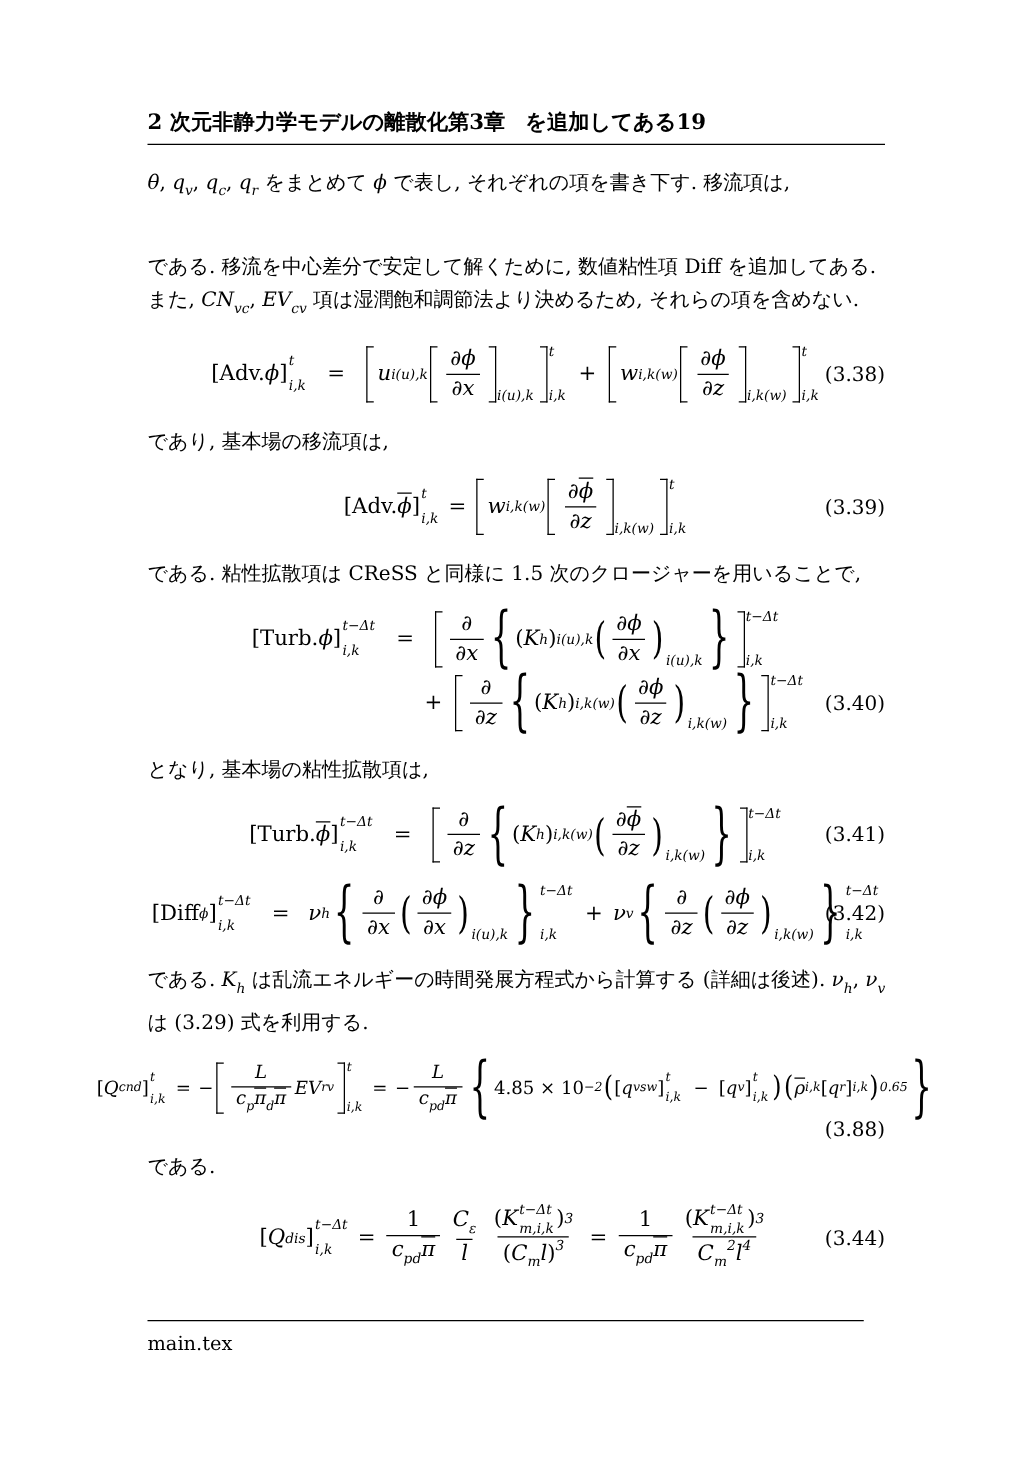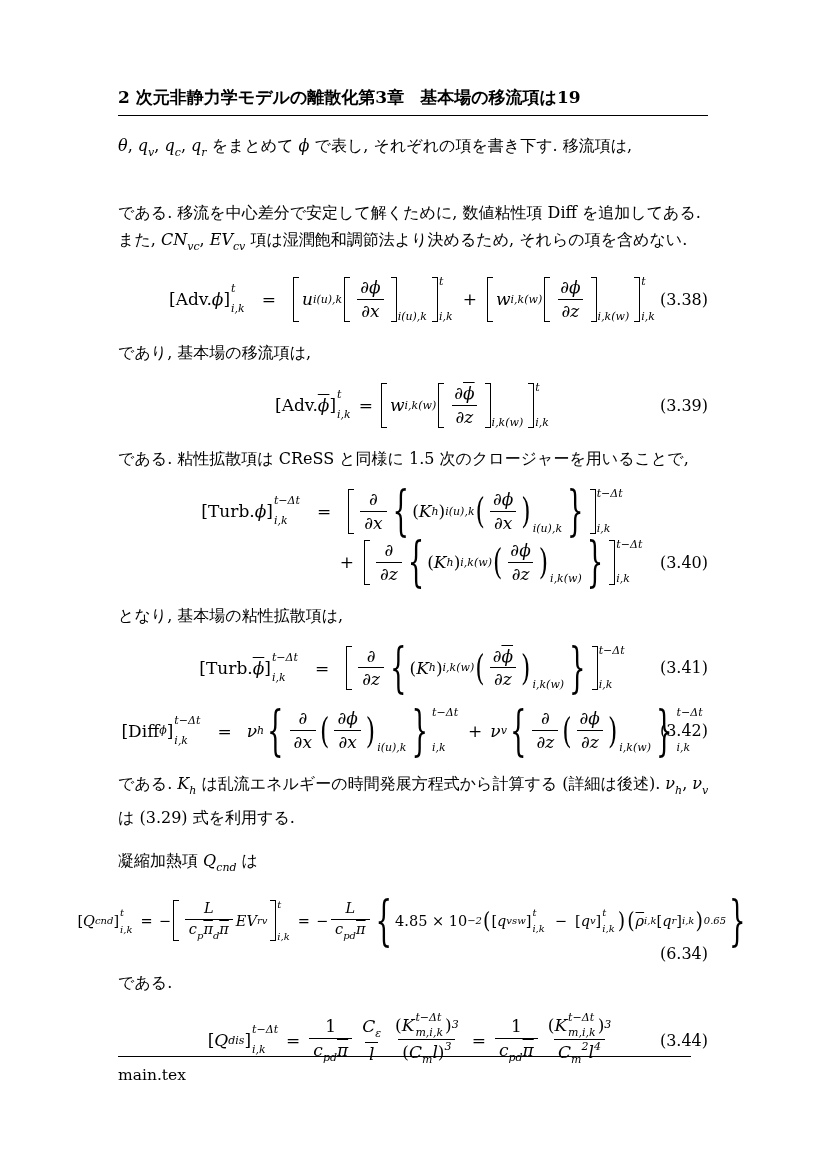--- a/index.html
+++ b/index.html
@@ -66,21 +66,21 @@
 </style>
 </head>
 <body>
 
 <div class="page">
 
   <div class="hdr">
     <span>2 次元非静力学モデルの離散化</span>
     <span class="hdr-r">
       <span>第3章</span>
-      <span class="gap1">基本場の移流項は</span>
+      <span class="gap1">を追加してある</span>
       <span class="gap2">19</span>
     </span>
   </div>
   <div class="hrule"></div>
 
   <p class="tx mt-md">
     <span class="v">θ</span><span>, </span><span class="v">q</span><span class="s">v</span><span>, </span><span class="v">q</span><span class="s">c</span><span>, </span><span class="v">q</span><span class="s">r</span><span> をまとめて </span><span class="v">ϕ</span><span> で表し, それぞれの項を書き下す. 移流項は,</span>
   </p>
 
   <p class="tx mt-lg">
@@ -389,23 +389,20 @@
         </span>
     </span>
     <span class="eqno">(3.42)</span>
   </div>
 
   <p class="tx">
     <span>である. </span><span class="v">K</span><span class="s">h</span><span> は乱流エネルギーの時間発展方程式から計算する (詳細は後述). </span><span class="v">ν</span><span class="s">h</span><span>, </span><span class="v">ν</span><span class="s">v</span><br>
     <span>は (3.29) 式を利用する.</span>
   </p>
 
-  <p class="tx mt-md">
-    <span>凝縮加熱項 </span><span class="v">Q</span><span class="s">cnd</span><span> は</span>
-  </p>
 
   <div class="eq eq43">
     <span class="g">
       <span class="r">[</span>
         <span class="v">Q</span>
         <span class="s">cnd</span>
         <span class="r">]</span>
       <span class="ss f">
           <span>t</span>
           <span>i,k</span>
@@ -470,21 +467,21 @@
           <span class="v">q</span>
           <span class="s">r</span>
           <span class="r">]</span>
           <span class="s">i,k</span>
         </span>
       <span class="bp2">)</span>
       <span class="S r">0.65</span>
       <span class="br">}</span>
     </span>
   </div>
-  <div class="eqnor"><span>(6.34)</span></div>
+  <div class="eqnor"><span>(3.88)</span></div>
 
   <p class="tx"><span>である.</span></p>
 
 
   <div class="eq">
     <span class="g">
       <span class="r">[</span>
         <span class="v">Q</span>
         <span class="s">dis</span>
         <span class="r">]</span>

